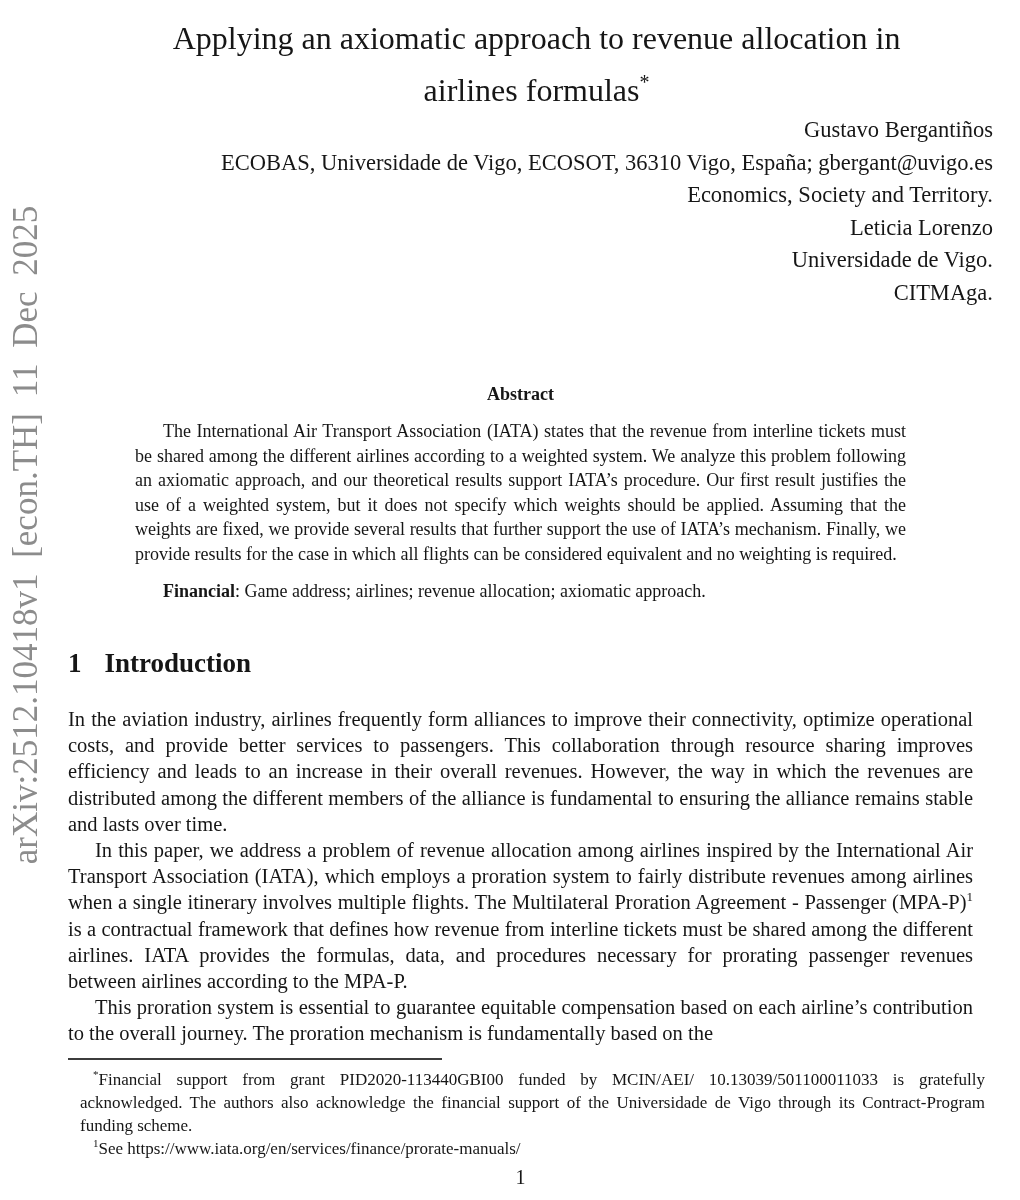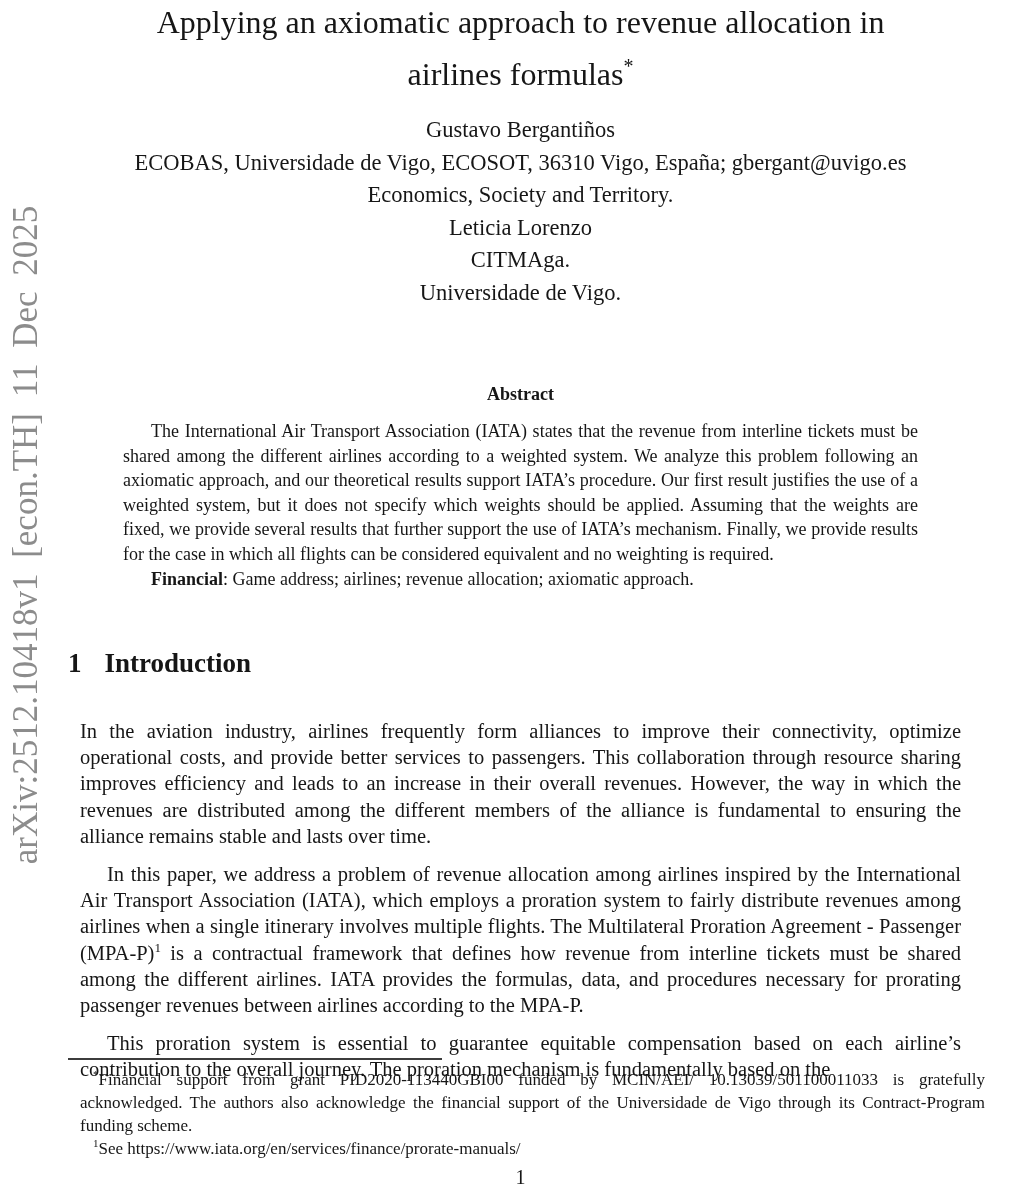--- a/index.html
+++ b/index.html
@@ -24,54 +24,54 @@
     color: #8c8c8c;
   }
 
   .content { position: absolute; left: 68px; width: 905px; top: 0; height: 1200px; }
 
   .title-block {
     position: absolute; top: 0; left: 0; width: 100%;
     text-align: center;
     font-size: 32px; font-weight: normal;
     line-height: 44px;
-    margin: 0;
+    margin: 16px;
   }
   .title-block sup { font-size: 20px; }
 
   .authors-block {
     position: absolute; top: 114px; left: -20px; width: 945px;
-    text-align: center;
+    text-align: right;
     font-size: 22.5px;
     line-height: 32.6px;
   }
 
   .abstract-block {
     position: absolute; top: 384px; left: 55px; width: 795px;
   }
   .abstract-heading {
     text-align: center; font-weight: bold; font-size: 18px; margin: 0 0 14px 0;
   }
   .abstract-text, .keywords {
-    margin: 0; font-size: 18px; line-height: 24.6px;
+    margin: 12px; font-size: 18px; line-height: 24.6px;
     text-align: justify; text-indent: 28px;
   }
   .keywords b { font-weight: bold; }
 
   .section-heading {
     position: absolute; top: 648px; left: 0; width: 100%;
     font-size: 27px; font-weight: bold; margin: 0;
   }
   .section-heading .sec-num { margin-right: 23px; }
 
   .intro-block {
     position: absolute; top: 706px; left: 0; width: 905px;
     font-size: 20.5px; line-height: 26.2px; text-align: justify;
   }
-  .intro-block p { margin: 12px; }
+  .intro-block p { margin: 0; }
   .intro-block p.indent { text-indent: 27px; }
   .intro-block sup { font-size: 13px; line-height: 0; }
 
   .footnote-rule {
     position: absolute; top: 1058px; left: 0;
     width: 374px; height: 2px; background: #3c3c3c;
   }
   .footnotes-block {
     position: absolute; top: 1068px; left: 12px; width: 905px;
     font-size: 17px; line-height: 23px; text-align: justify; font-family: Liberation Serif, serif;
@@ -96,22 +96,22 @@
     <h1 class="title-block">
       <div>Applying an axiomatic approach to revenue allocation in</div>
       <div><span>airlines formulas</span><sup>*</sup></div>
     </h1>
 
     <div class="authors-block">
       <div>Gustavo Bergantiños</div>
       <div>ECOBAS, Universidade de Vigo, ECOSOT, 36310 Vigo, España; gbergant@uvigo.es</div>
       <div>Economics, Society and Territory.</div>
       <div>Leticia Lorenzo</div>
+      <div>Universidade de Vigo.</div>
       <div>CITMAga.</div>
-      <div>Universidade de Vigo.</div>
     </div>
 
     <div class="abstract-block">
       <div class="abstract-heading">Abstract</div>
       <p class="abstract-text">The International Air Transport Association (IATA) states that the revenue from interline tickets must be shared among the different airlines according to a weighted system. We analyze this problem following an axiomatic approach, and our theoretical results support IATA’s procedure. Our first result justifies the use of a weighted system, but it does not specify which weights should be applied. Assuming that the weights are fixed, we provide several results that further support the use of IATA’s mechanism. Finally, we provide results for the case in which all flights can be considered equivalent and no weighting is required.</p>
       <p class="keywords"><b>Financial</b><span>: Game address; airlines; revenue allocation; axiomatic approach.</span></p>
     </div>
 
     <h2 class="section-heading">
       <span class="sec-num">1</span><span>Introduction</span>

